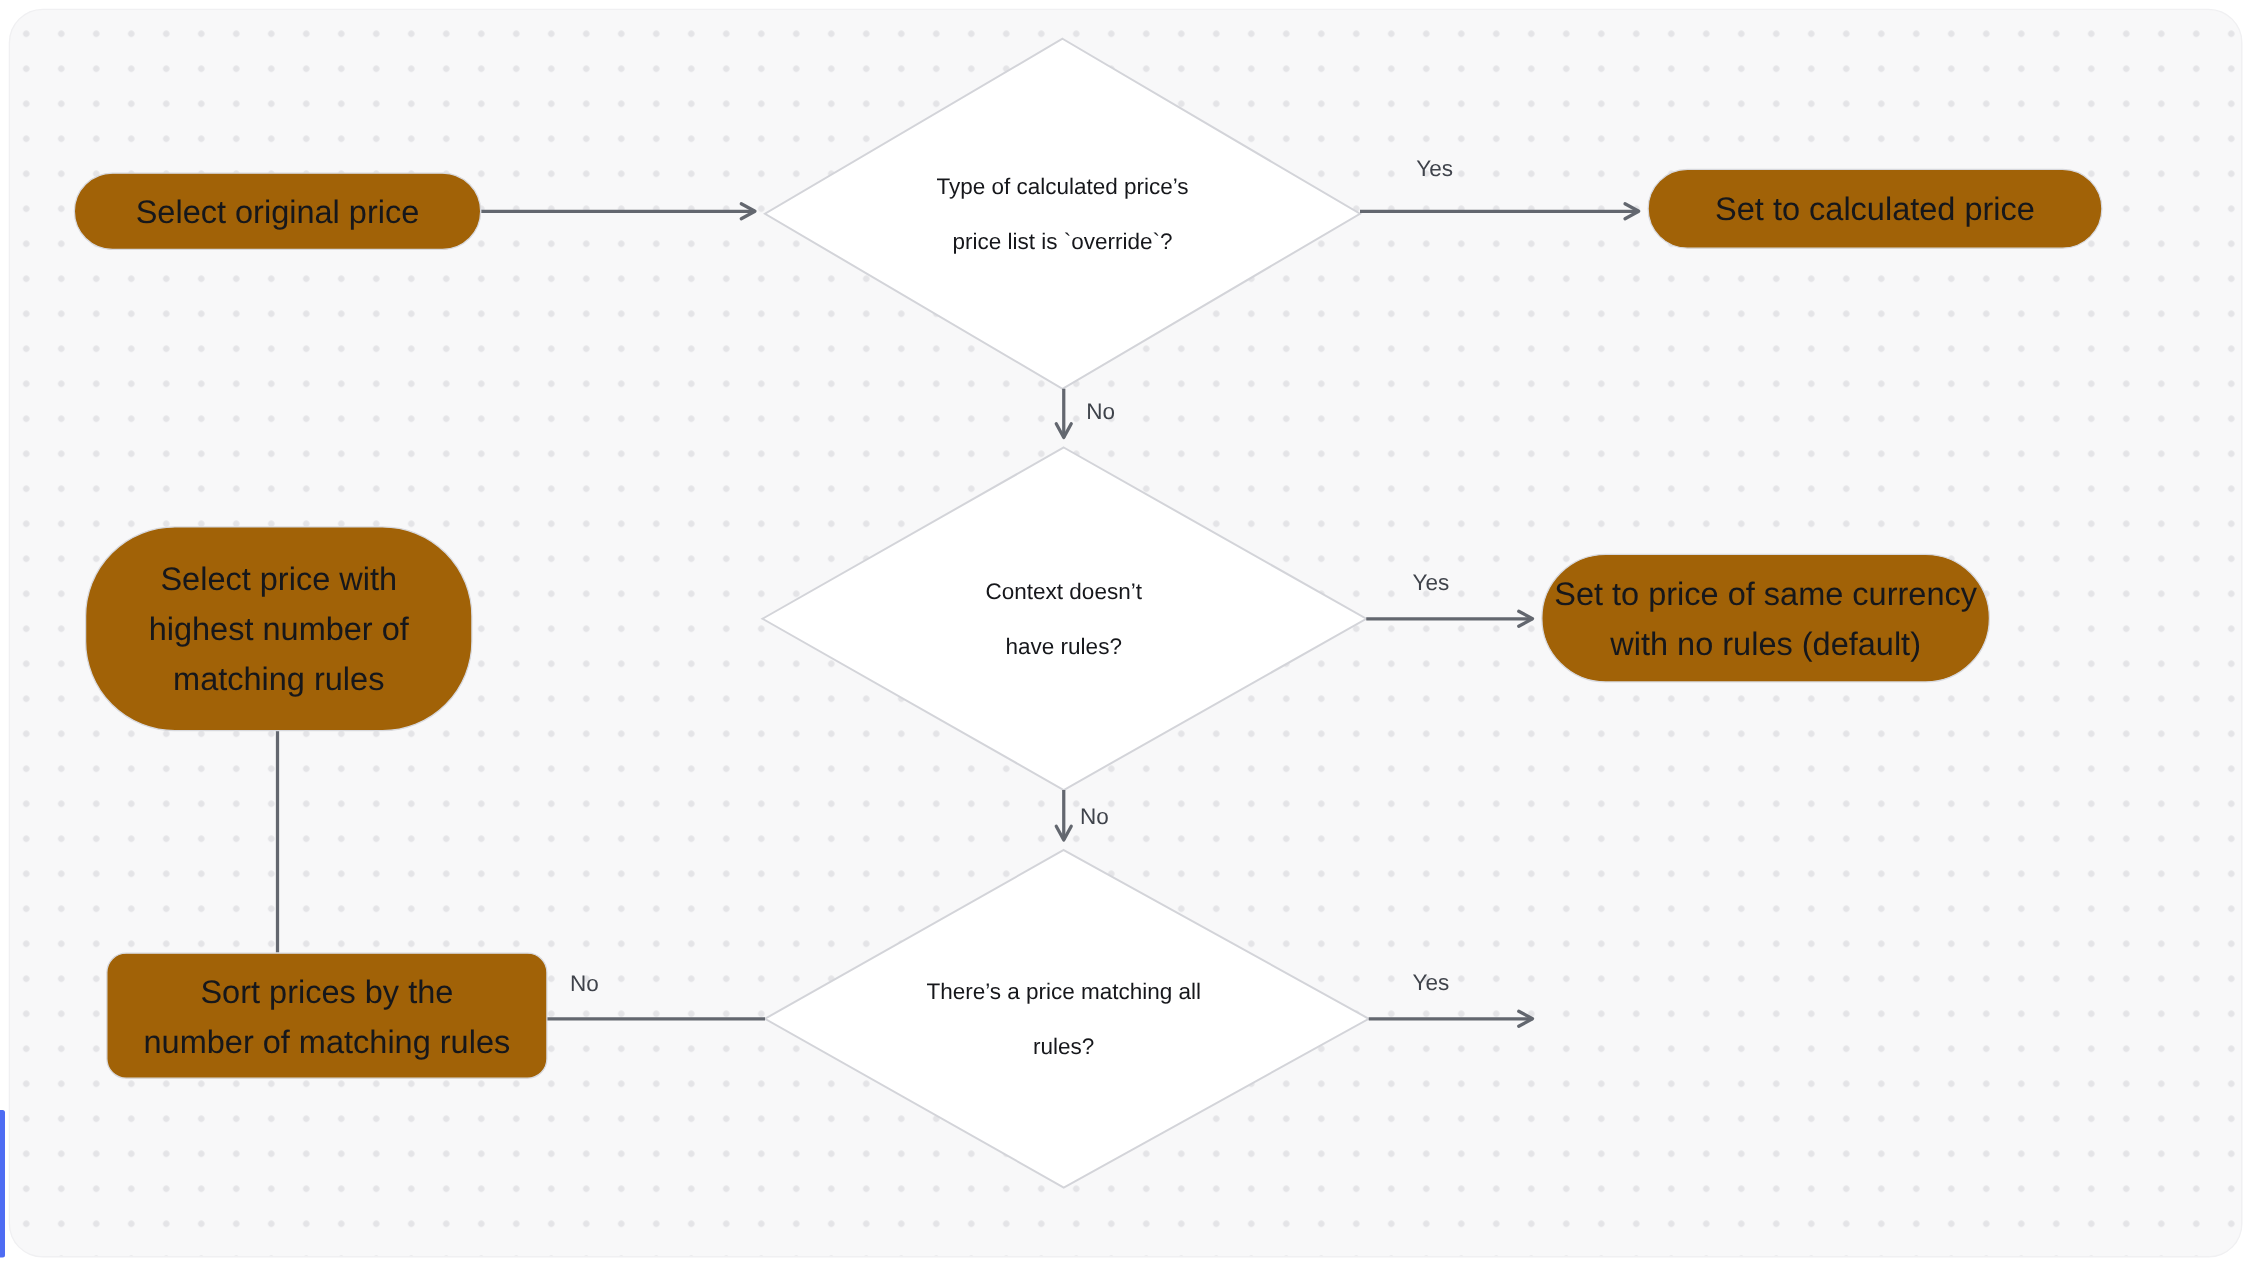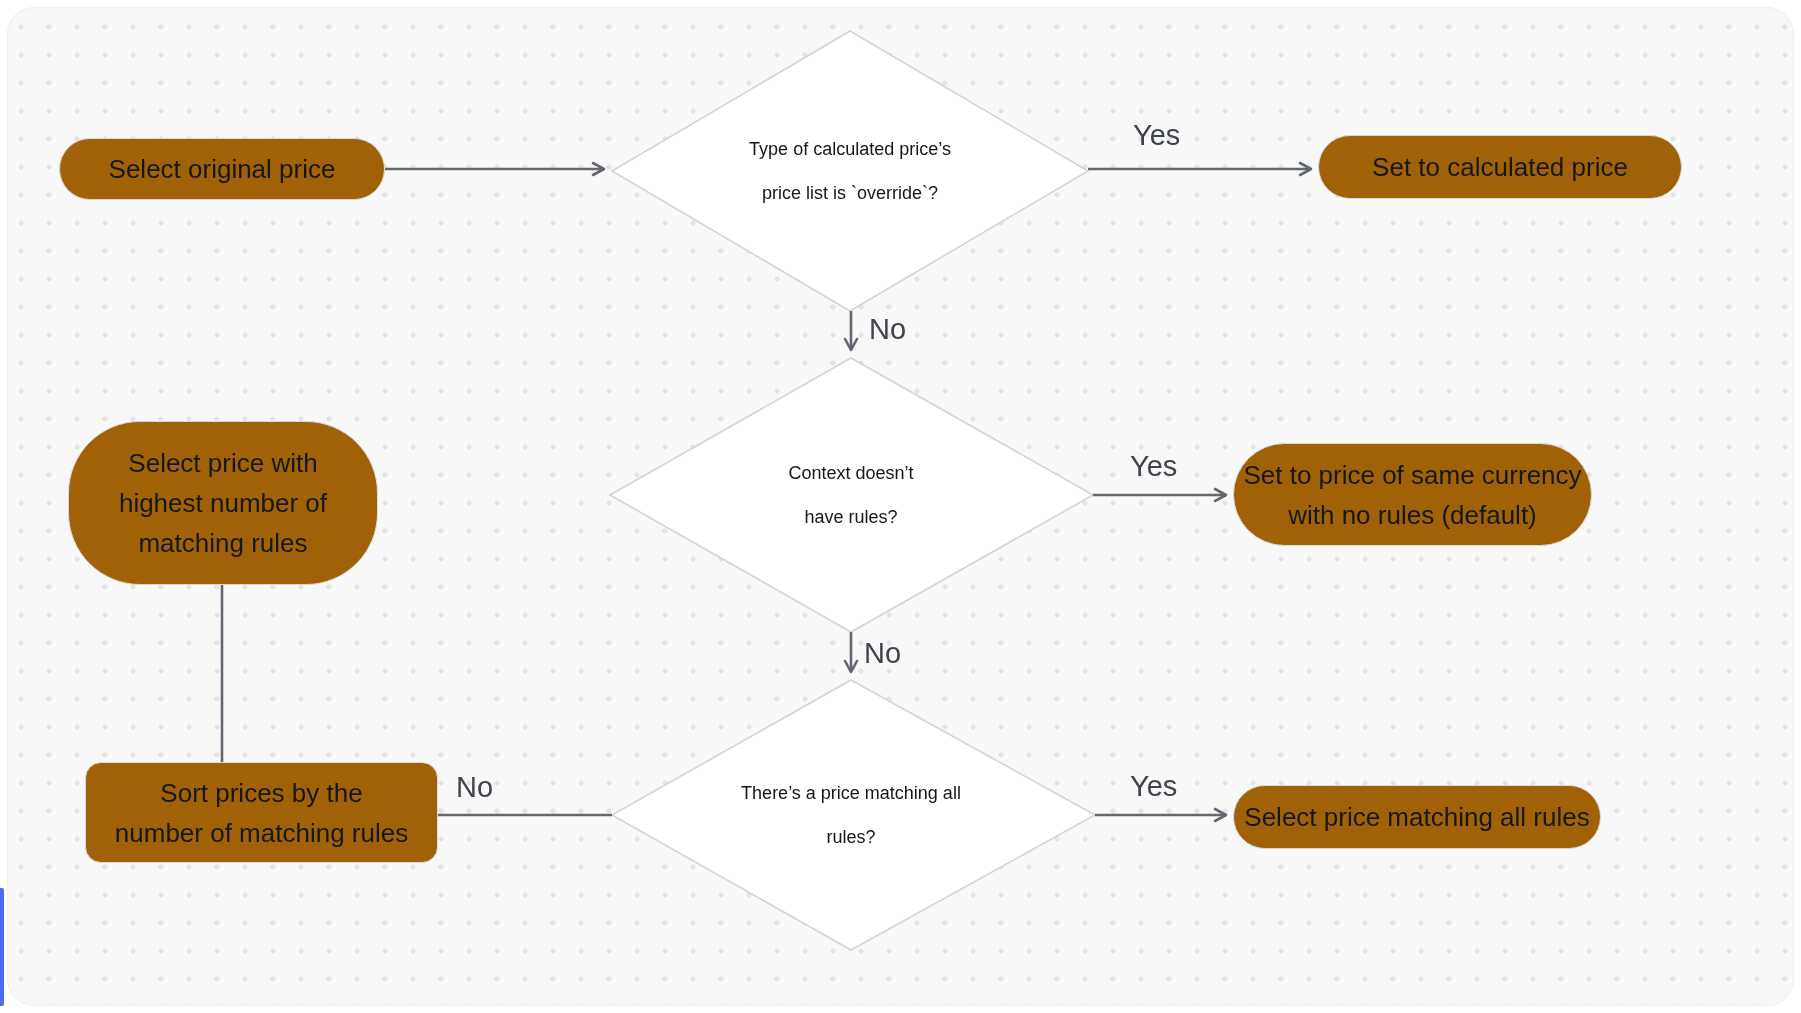--- a/index.html
+++ b/index.html
@@ -26,21 +26,21 @@
   .pill{border-radius:999px;white-space:nowrap;}
   .pill-multi{border-radius:999px;}
   .rect{border-radius:16px;margin-left:28px;}
   .oval{border-radius:72px;}
   .diamond-label{
     position:absolute;display:flex;align-items:center;justify-content:center;
     color:#16171b;font-size:18px;line-height:44px;text-align:center;
     white-space:pre-line;pointer-events:none;
   }
   .edge-label{
-    position:absolute;color:#3f434b;font-size:29px;line-height:30px;
+    position:absolute;color:#3f434b;font-size:18px;line-height:30px;
   }
   .blue-strip{
     position:absolute;left:0;top:888px;width:4px;height:118px;
     background:#4e6cf3;border-radius:0 2px 2px 0;
   }
 </style>
 </head>
 <body>
 
 <div class="stage">
@@ -69,21 +69,20 @@
     </g>
   </svg>
 
   <div class="node pill" style="left:59px;top:138px;width:326px;height:62px;">Select original price</div>
 
   <div class="node pill" style="left:1318px;top:135px;width:364px;height:64px;">Set to calculated price</div>
 
   <div class="node pill-multi" style="left:1233px;top:443px;width:359px;height:103px;">Set to price of same currency
 with no rules (default)</div>
 
-  <div class="node pill" style="left:1233px;top:785px;width:368px;height:64px;">Select price matching all rules</div>
 
   <div class="node rect" style="left:57px;top:762px;width:353px;height:101px;">Sort prices by the
 number of matching rules</div>
 
   <div class="node oval" style="left:68px;top:421px;width:310px;height:164px;">Select price with
 highest number of
 matching rules</div>
 
   <div class="diamond-label" style="left:630px;top:103px;width:440px;height:136px;">Type of calculated price’s
 price list is `override`?</div>

